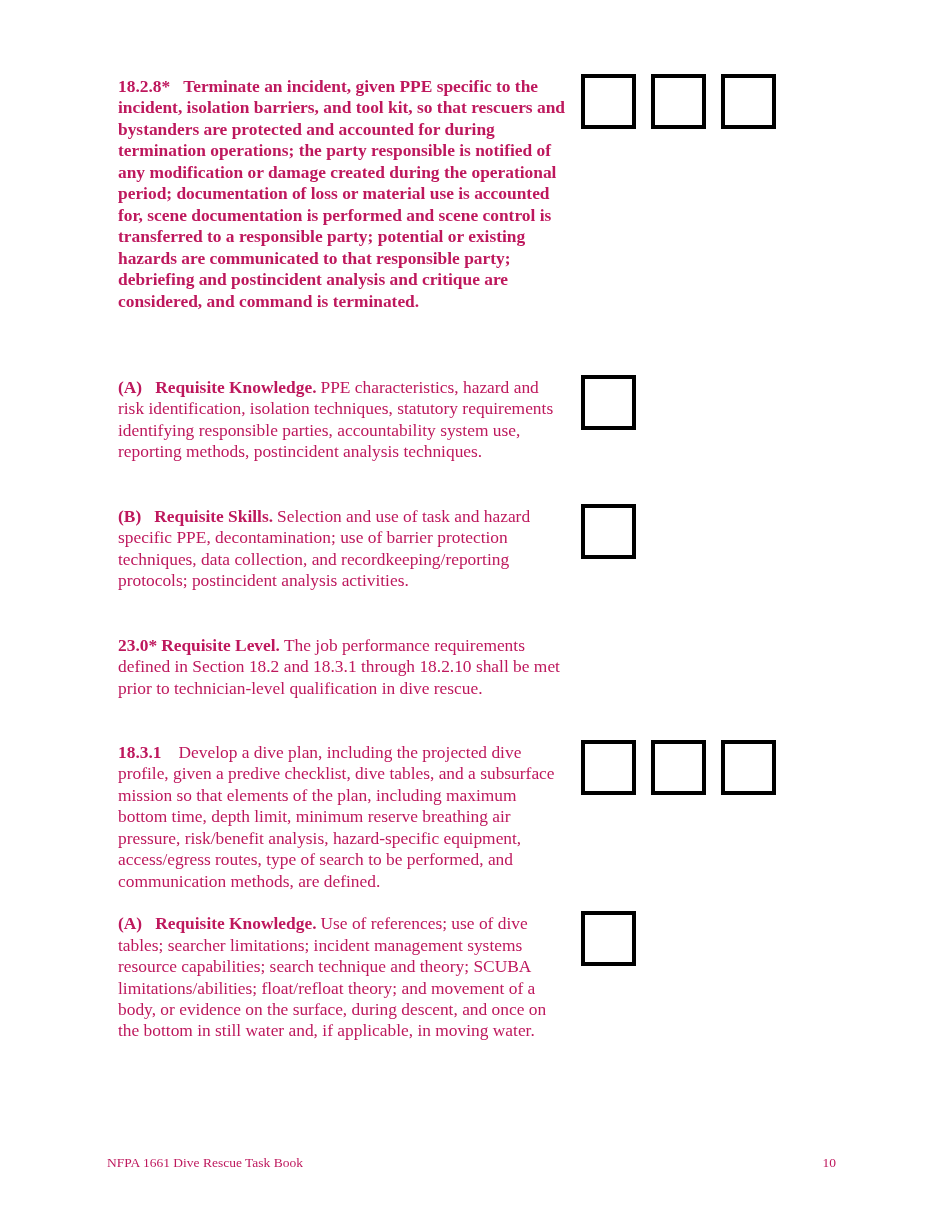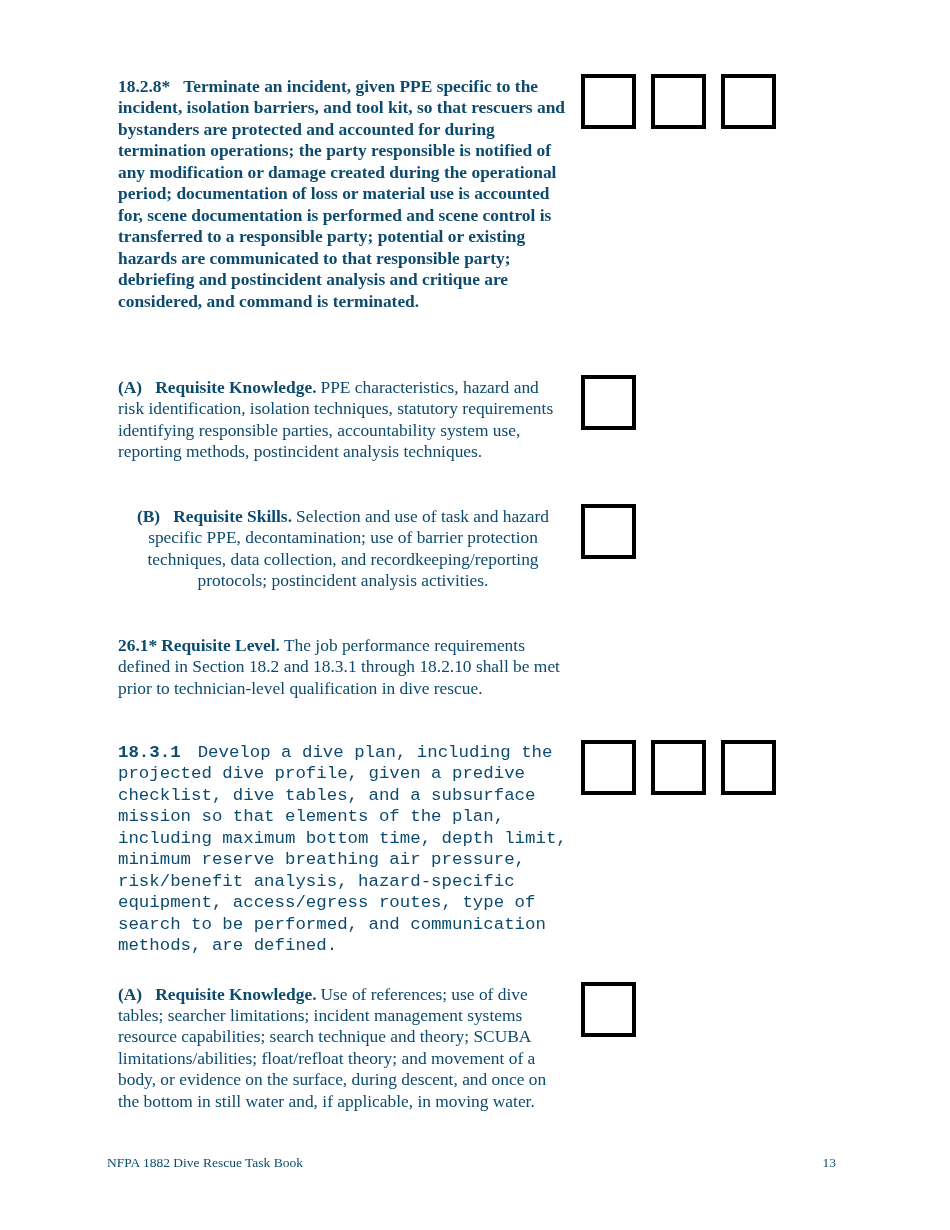--- a/index.html
+++ b/index.html
@@ -5,21 +5,21 @@
   html, body {
     margin: 0;
     padding: 0;
     background: #ffffff;
   }
   .page {
     position: relative;
     width: 950px;
     height: 1230px;
     background: #ffffff;
-    color: #0c4a6e;
+    color: #be185d;
     font-family: "Liberation Serif", "DejaVu Serif", serif;
     overflow: hidden;
   }
   .content {
     position: absolute;
     left: 118px;
     top: 76px;
     width: 450px;
   }
   .jpr {
@@ -75,46 +75,46 @@
       </div>
     </section>
 
     <section class="jpr" style="min-height:107px; margin-bottom:22px;margin-top:44px;">
       <p class="para"><span class="num bold">(A)</span><span class="lead bold">Requisite Knowledge.</span><span>PPE characteristics, hazard and risk identification, isolation techniques, statutory requirements identifying responsible parties, accountability system use, reporting methods, postincident analysis techniques.</span></p>
       <div class="boxes">
         <div class="cb"></div>
       </div>
     </section>
 
-    <section class="jpr" style="min-height:107px; margin-bottom:22px;text-align:center;">
+    <section class="jpr" style="min-height:107px; margin-bottom:22px;">
       <p class="para"><span class="num bold">(B)</span><span class="lead bold">Requisite Skills.</span><span>Selection and use of task and hazard specific PPE, decontamination; use of barrier protection techniques, data collection, and recordkeeping/reporting protocols; postincident analysis activities.</span></p>
       <div class="boxes">
         <div class="cb"></div>
       </div>
     </section>
 
     <section class="jpr" style="min-height:86px; margin-bottom:21px;">
-      <p class="para"><span class="num-tight bold">26.1*</span><span class="lead bold">Requisite Level.</span><span>The job performance requirements defined in Section 18.2 and 18.3.1 through 18.2.10 shall be met prior to technician-level qualification in dive rescue.</span></p>
+      <p class="para"><span class="num-tight bold">23.0*</span><span class="lead bold">Requisite Level.</span><span>The job performance requirements defined in Section 18.2 and 18.3.1 through 18.2.10 shall be met prior to technician-level qualification in dive rescue.</span></p>
     </section>
 
-    <section class="jpr" style="min-height:150px; margin-bottom:27px;font-family:Liberation Mono, monospace;">
+    <section class="jpr" style="min-height:150px; margin-bottom:21px;">
       <p class="para"><span class="num bold">18.3.1</span><span class="lead bold"></span><span>Develop a dive plan, including the projected dive profile, given a predive checklist, dive tables, and a subsurface mission so that elements of the plan, including maximum bottom time, depth limit, minimum reserve breathing air pressure, risk/benefit analysis, hazard-specific equipment, access/egress routes, type of search to be performed, and communication methods, are defined.</span></p>
       <div class="boxes">
         <div class="cb"></div>
         <div class="cb"></div>
         <div class="cb"></div>
       </div>
     </section>
 
     <section class="jpr" style="min-height:150px;">
       <p class="para"><span class="num bold">(A)</span><span class="lead bold">Requisite Knowledge.</span><span>Use of references; use of dive tables; searcher limitations; incident management systems resource capabilities; search technique and theory; SCUBA limitations/abilities; float/refloat theory; and movement of a body, or evidence on the surface, during descent, and once on the bottom in still water and, if applicable, in moving water.</span></p>
       <div class="boxes">
         <div class="cb"></div>
       </div>
     </section>
 
   </div>
 
   <div class="footer">
-    <span>NFPA 1882 Dive Rescue Task Book</span>
-    <span>13</span>
+    <span>NFPA 1661 Dive Rescue Task Book</span>
+    <span>10</span>
   </div>
 </div>
 
 </body></html>

